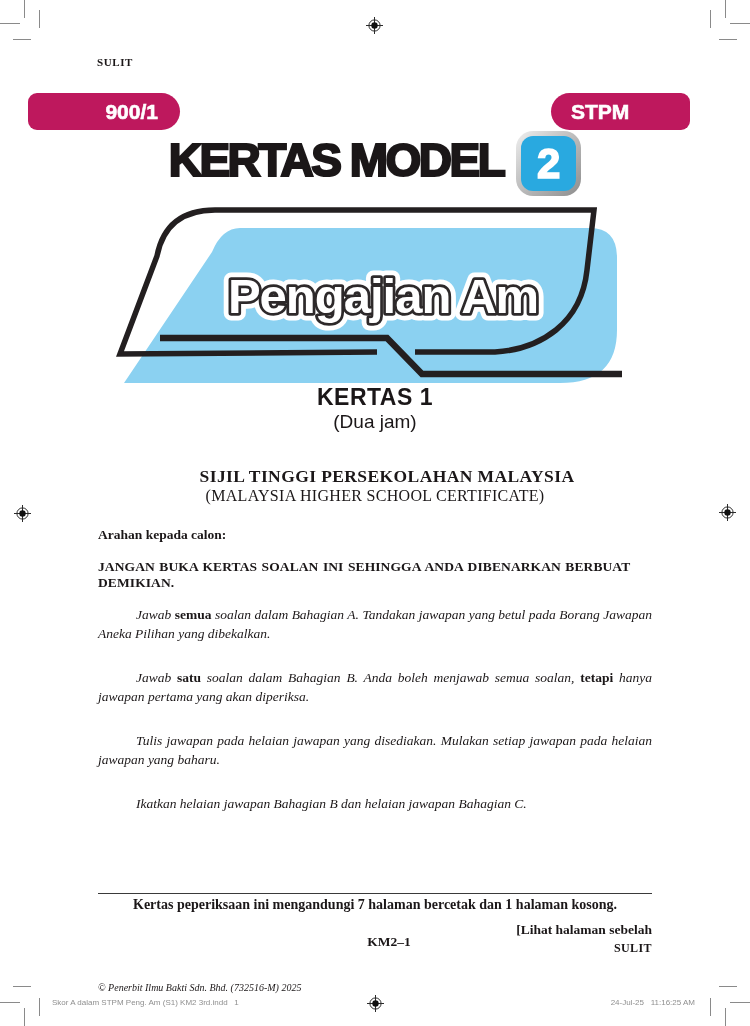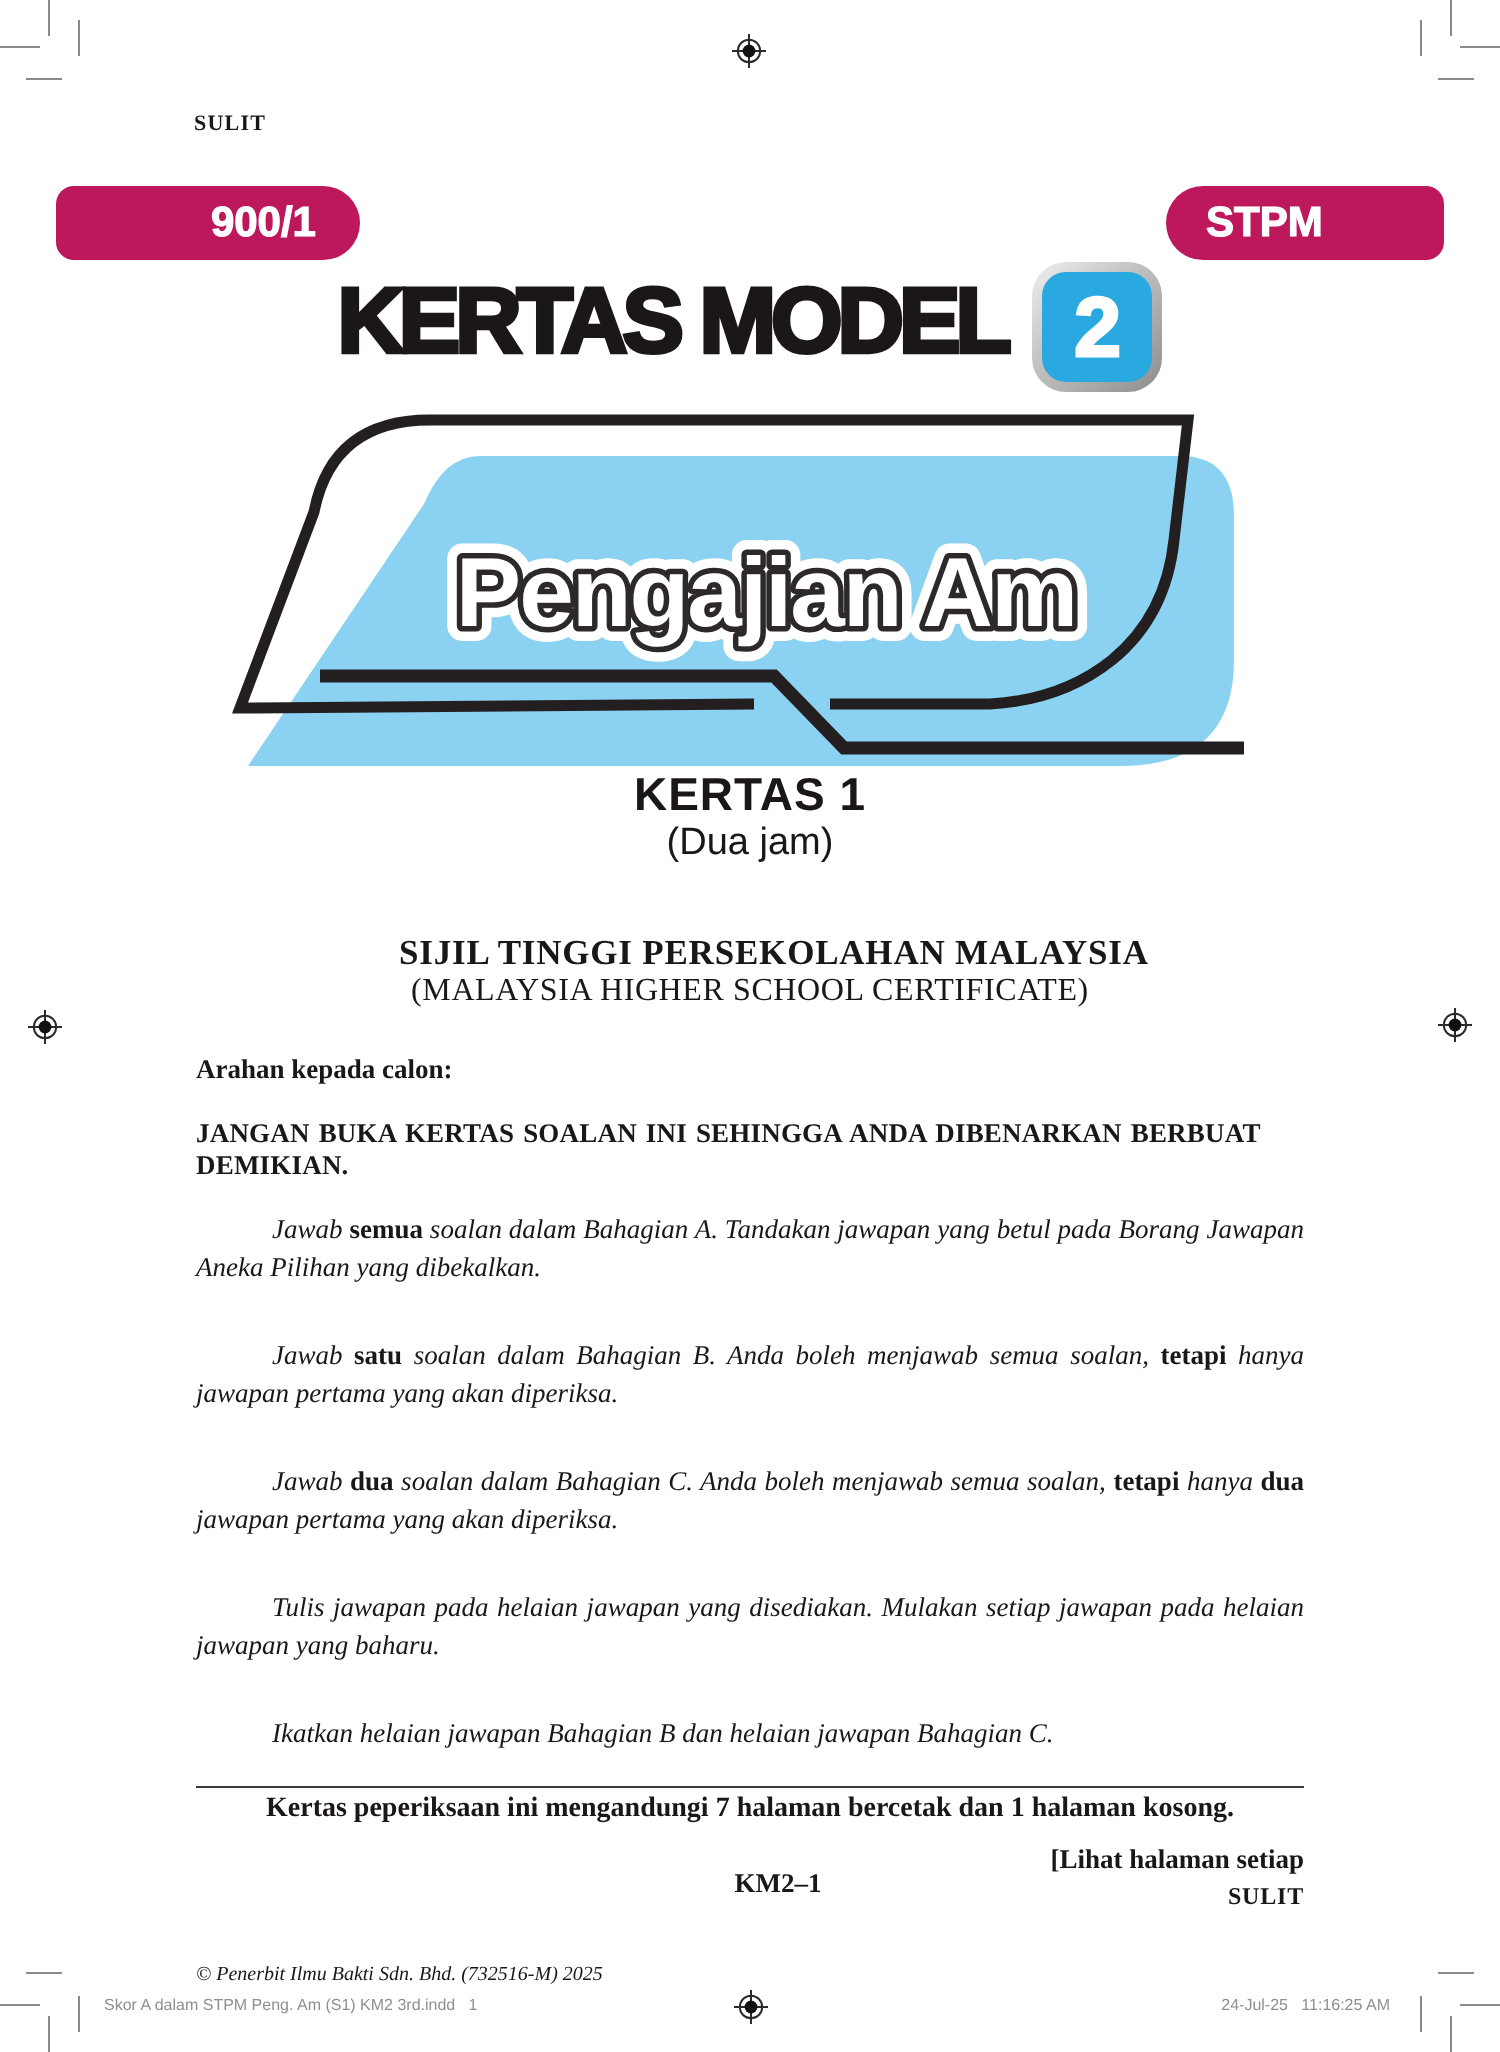--- a/index.html
+++ b/index.html
@@ -11,21 +11,21 @@
   .regmark{position:absolute;width:17px;height:17px;}
 
   
   .sulit-top{position:absolute;left:97px;top:56px;font-weight:bold;font-size:11px;
              letter-spacing:.6px;}
   .pill{position:absolute;top:93px;height:37px;background:#be185d;color:#fff;
         font-family:"Liberation Sans",sans-serif;font-weight:bold;font-size:21px;
         line-height:37px;-webkit-text-stroke:.6px #fff;}
   .pill-left{left:28px;width:152px;border-radius:9px 18.5px 18.5px 9px;
              text-align:right;padding-right:22px;box-sizing:border-box;}
-  .pill-right{left:583px;width:139px;border-radius:18.5px 9px 9px 18.5px;
+  .pill-right{left:551px;width:139px;border-radius:18.5px 9px 9px 18.5px;
               text-align:left;padding-left:20px;box-sizing:border-box;}
 
   
   .title-row{position:absolute;left:0;top:126px;width:750px;display:flex;
              justify-content:center;align-items:flex-start;gap:13px;}
   .kertas-model{font-family:"Liberation Sans",sans-serif;font-weight:bold;
                 font-size:46px;letter-spacing:-2.5px;color:#1b1718;
                 -webkit-text-stroke:2.2px #1b1718;line-height:68px;}
   .badge{width:65px;height:65px;margin-top:5px;border-radius:17px;
          background:linear-gradient(135deg,#f0f0f0 0%,#c9c9c9 35%,#8d8d8d 100%);
@@ -147,26 +147,25 @@
 <div class="center-abs kertas1">KERTAS 1</div>
 <div class="center-abs duajam">(Dua jam)</div>
 <div class="center-abs cert-title">SIJIL TINGGI PERSEKOLAHAN MALAYSIA</div>
 <div class="center-abs cert-sub">(MALAYSIA HIGHER SCHOOL CERTIFICATE)</div>
 
 <div class="instructions">
   <p class="instr-heading">Arahan kepada calon:</p>
   <p class="warning">JANGAN BUKA KERTAS SOALAN INI SEHINGGA ANDA DIBENARKAN BERBUAT DEMIKIAN.</p>
   <p class="body"><span class="run-i">Jawab </span><span class="run-b">semua</span><span class="run-i"> soalan dalam Bahagian A. Tandakan jawapan yang betul pada Borang Jawapan Aneka Pilihan yang dibekalkan.</span></p>
   <p class="body"><span class="run-i">Jawab </span><span class="run-b">satu</span><span class="run-i"> soalan dalam Bahagian B. Anda boleh menjawab semua soalan, </span><span class="run-b">tetapi</span><span class="run-i"> hanya jawapan pertama yang akan diperiksa.</span></p>
-  <p class="body"><span class="run-i">Jawab </span><span class="run-b">dua</span><span class="run-i"> soalan dalam Bahagian C. Anda boleh menjawab semua soalan, </span><span class="run-b">tetapi</span><span class="run-i"> hanya </span><span class="run-b">dua</span><span class="run-i"> jawapan pertama yang akan diperiksa.</span></p>
   <p class="body"><span class="run-i">Tulis jawapan pada helaian jawapan yang disediakan. Mulakan setiap jawapan pada helaian jawapan yang baharu.</span></p>
   <p class="body"><span class="run-i">Ikatkan helaian jawapan Bahagian B dan helaian jawapan Bahagian C.</span></p>
 </div>
 
 <div class="footer-rule"></div>
 <div class="center-abs page-note">Kertas peperiksaan ini mengandungi 7 halaman bercetak dan 1 halaman kosong.</div>
 <div class="publisher">© Penerbit Ilmu Bakti Sdn. Bhd. (732516-M) 2025</div>
 <div class="center-abs page-code">KM2–1</div>
-<div class="see-next">[Lihat halaman setiap</div>
+<div class="see-next">[Lihat halaman sebelah</div>
 <div class="sulit-bottom">SULIT</div>
 
 <div class="print-info">Skor A dalam STPM Peng. Am (S1) KM2 3rd.indd   1</div>
 <div class="print-time">24-Jul-25   11:16:25 AM</div>
 
 </body></html>

